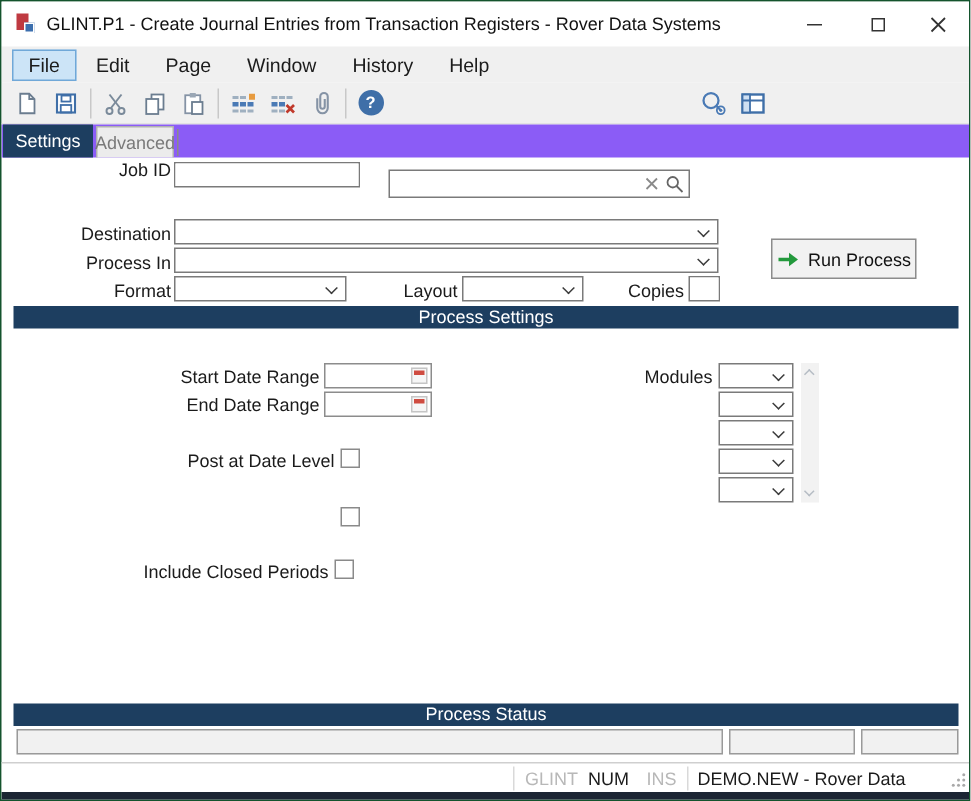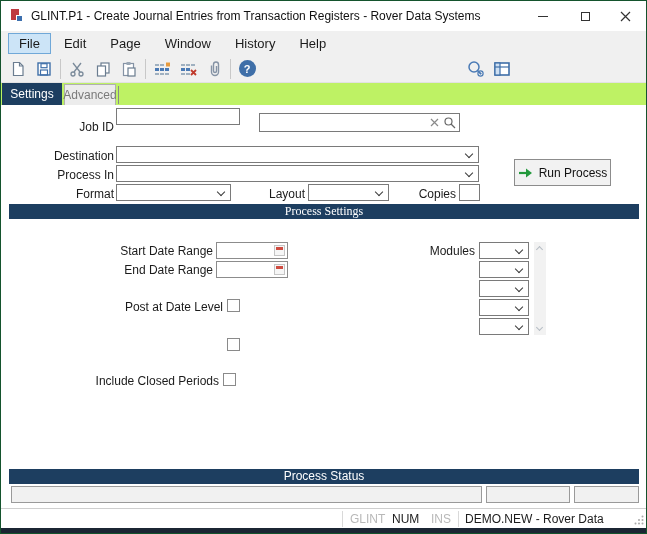--- a/index.html
+++ b/index.html
@@ -26,21 +26,21 @@
   
   .toolbar { position:absolute; top:54px; left:0; right:0; height:28px; background:#f0f0f0; border-bottom:1px solid #e2e2e2; }
   .tb-row { position:absolute; left:4px; top:0; height:27px; display:flex; align-items:center; }
   .tbtn { width:26px; height:24px; display:flex; align-items:center; justify-content:center; }
   .tb-sep { width:1px; height:20px; background:#c8c8c8; margin:0 3px; }
   .help-circle { width:17px; height:17px; border-radius:50%; background:var(--icon-blue,#3f6fa8); color:#fff; font-size:11px; font-weight:bold; display:flex; align-items:center; justify-content:center; }
   .searchbox { position:absolute; left:258px; top:58px; width:201px; height:19px; border:1px solid #7a7a7a; background:#fff; }
   .searchbox input { position:absolute; left:2px; top:1px; width:160px; height:15px; border:none; outline:none; font-size:12px; font-family:inherit; }
   .sb-icons { position:absolute; right:3px; top:2px; display:flex; gap:4px; }
   
-  .tabstrip { position:absolute; top:82px; left:0; right:0; height:22px; background:#bef264; }
+  .tabstrip { position:absolute; top:82px; left:0; right:0; height:22px; background:#8b5cf6; }
   .tab { position:absolute; top:0; height:22px; display:flex; align-items:center; justify-content:center; font-size:12px; }
   .tab.active { left:1px; width:60px; background:var(--navy,#1d3e60); color:#fff; }
   .tab.inactive { left:63px; width:52px; top:1px; height:21px; background:#ececec; color:#7a7a7a; border:1px solid #b0b0b0; border-bottom:none; }
   .tab-endline { position:absolute; left:117px; top:3px; width:1px; height:18px; background:#8a8a8a; }
   
   .label { position:absolute; text-align:right; font-size:12px; line-height:13px; color:#1b1b1b; white-space:nowrap; }
   .section-bar { position:absolute; left:8px; width:630px; height:15px; background:var(--navy,#1d3e60); color:#fff; text-align:center; font-size:12px; line-height:15px; }
   .tfield { position:absolute; height:17px; border:1px solid #7a7a7a; background:#fff; }
   .tfield input { width:100%; height:100%; border:none; outline:none; font-size:12px; font-family:inherit; padding:0 2px; }
   .combo { position:absolute; height:17px; border:1px solid #7a7a7a; background:#fff; }
@@ -201,21 +201,21 @@
       </svg>
     </div>
   </div>
 
   <div class="tabstrip">
     <div class="tab active">Settings</div>
     <div class="tab inactive">Advanced</div>
     <span class="tab-endline"></span>
   </div>
 
-  <span class="label" style="left:0; width:113px; top:120px;padding-left:13px;">Job ID</span>
+  <span class="label" style="left:0; width:113px; top:106px;padding-left:13px;">Job ID</span>
   <div class="tfield" style="left:115px; top:107px; width:124px;">
     <input value="" style="">
   </div>
 
 
   <span class="label" style="left:0; width:113px; top:149px;">Destination</span>
   <div class="combo" style="left:115px; top:145px; width:363px;">
     <span class="combo-value"></span>
     <span class="chev"></span>
   </div>
@@ -242,21 +242,21 @@
   </div>
 
   <div class="runbtn">
     <svg width="15" height="12" viewBox="0 0 15 12">
       <line x1="1" y1="6" x2="9" y2="6" stroke="#23993c" stroke-width="2.2"></line>
       <polygon points="8,1.5 14,6 8,10.5" fill="#23993c"></polygon>
     </svg>
     <span>Run Process</span>
   </div>
 
-  <div class="section-bar" style="top:203px;font-family:Liberation Serif, serif;">Process Settings</div>
+  <div class="section-bar" style="top:203px;">Process Settings</div>
 
   <span class="label" style="left:60px; width:152px; top:244px;">Start Date Range</span>
   <div class="datefield" style="left:215px; top:241px;">
     <input value="" style="">
     <span class="cal-btn">
         <span class="cal-top"></span>
       </span>
   </div>
 
   <span class="label" style="left:60px; width:152px; top:263px;">End Date Range</span>

